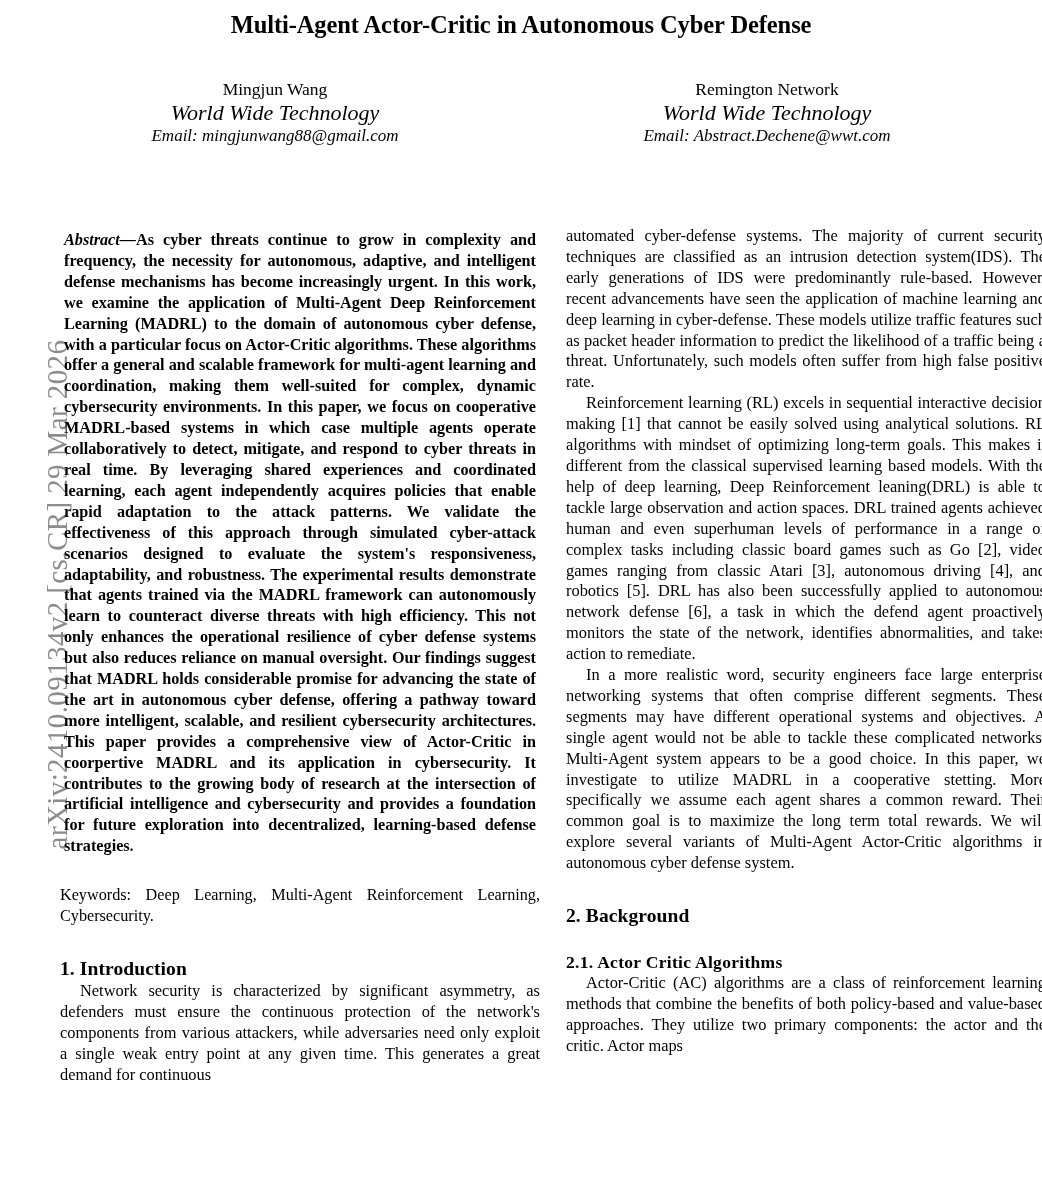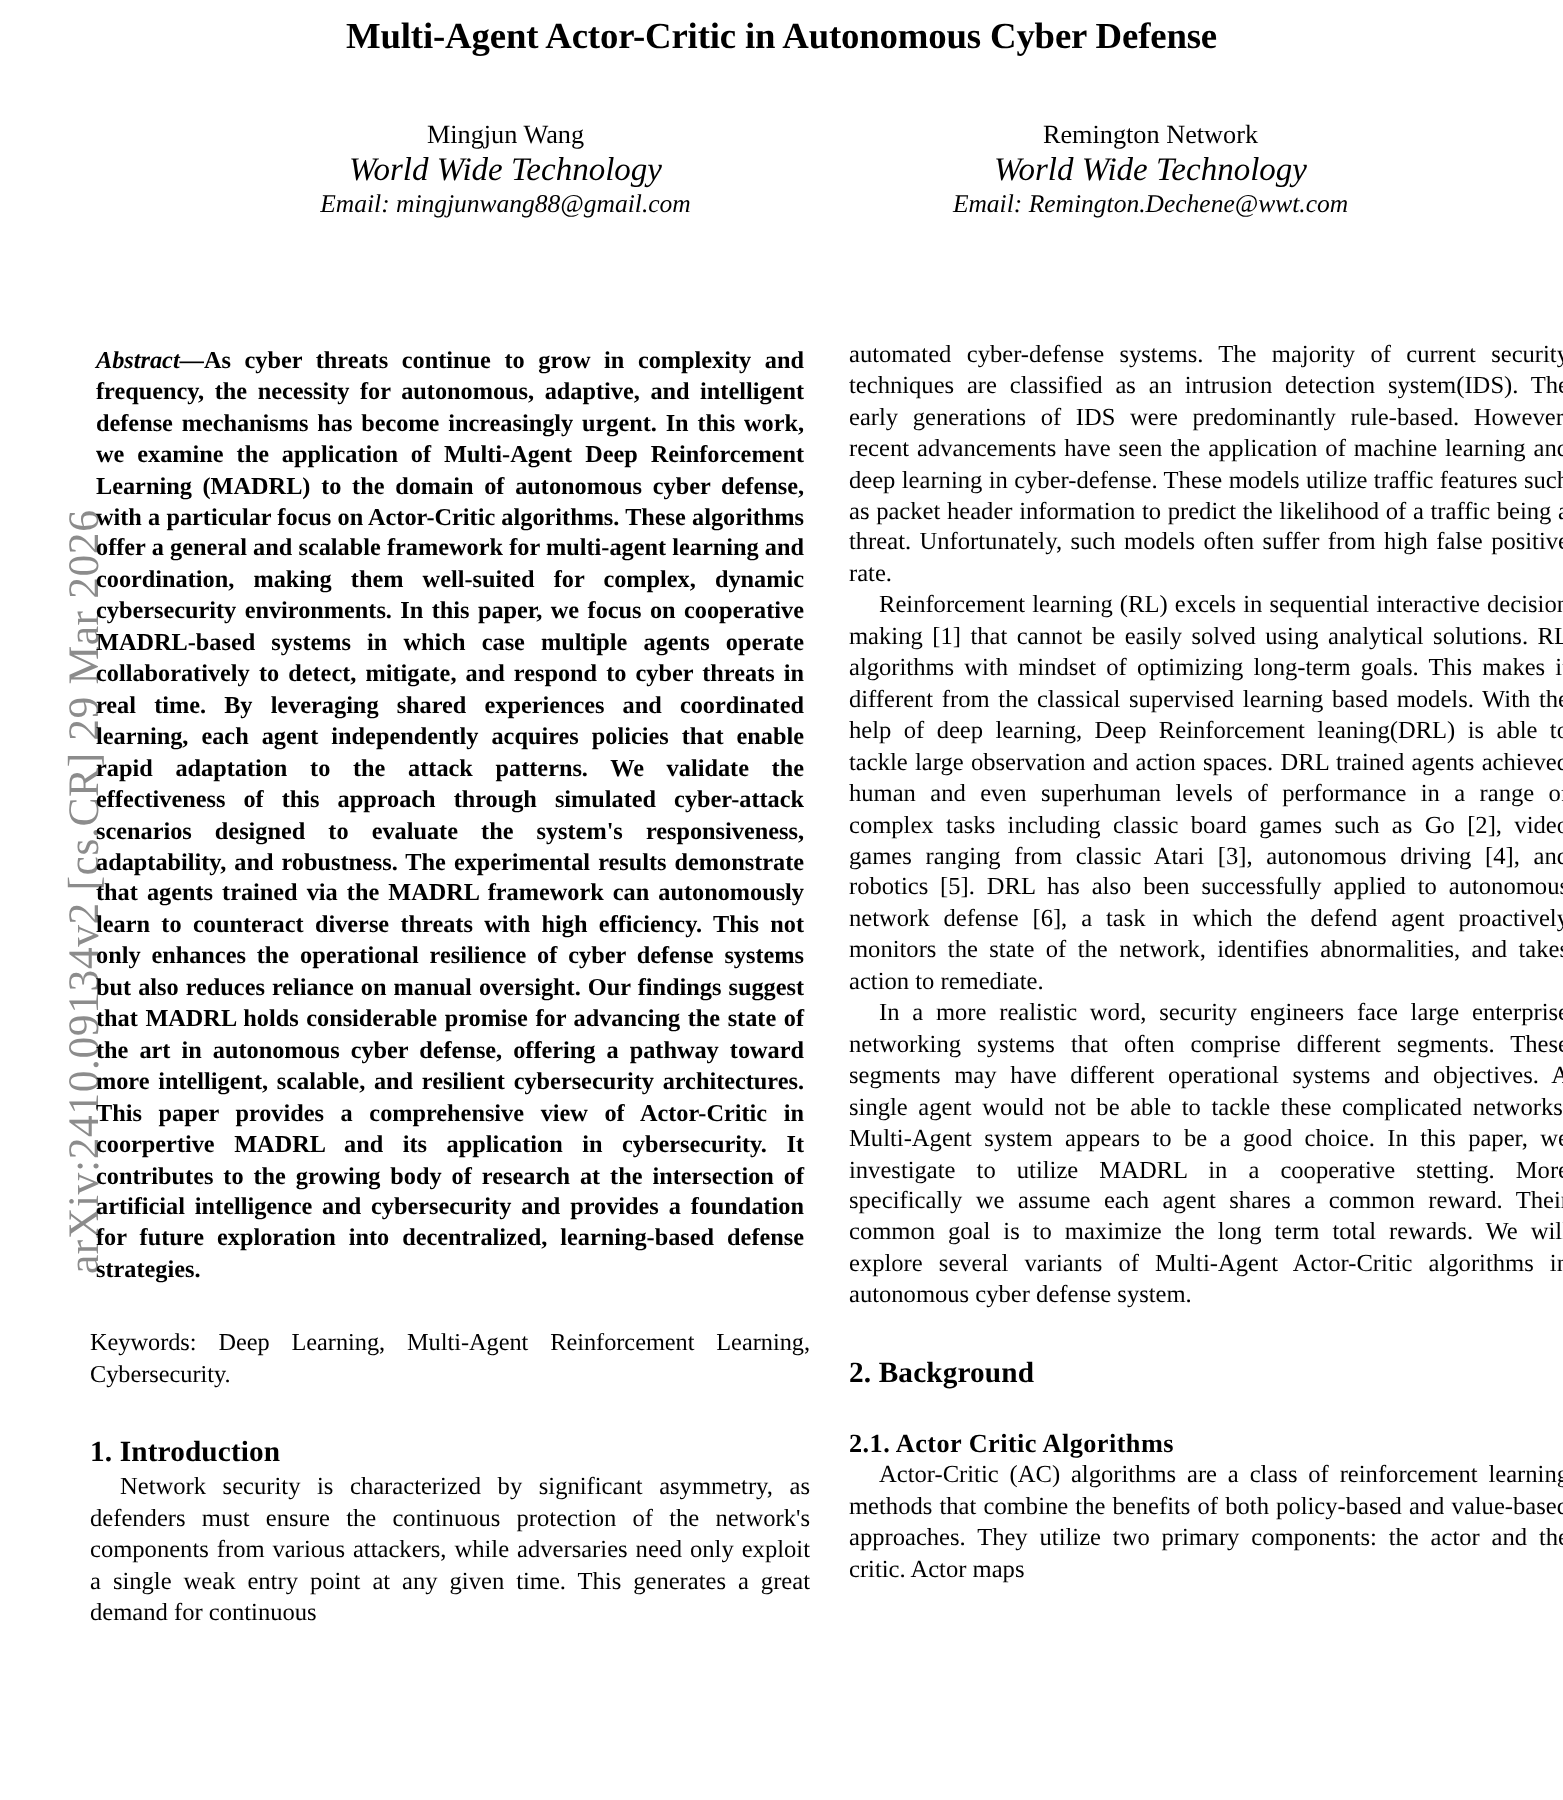--- a/index.html
+++ b/index.html
@@ -50,21 +50,21 @@
     line-height: 30px;
   }
 
   
   .authors-row {
     position: absolute;
     top: 78px;
     left: 60px;
     width: 922px;
     display: flex;
-    justify-content: flex-end;
+    justify-content: space-between;
   }
   .author-block {
     width: 430px;
     text-align: center;
     line-height: 23px;
   }
   .author-name {
     font-size: 17.5px;
     font-style: normal;
   }
@@ -155,21 +155,21 @@
 
   <div class="author-block">
     <div class="author-name">Mingjun Wang</div>
     <div class="author-affil">World Wide Technology</div>
     <div class="author-email">Email: mingjunwang88@gmail.com</div>
   </div>
 
   <div class="author-block">
     <div class="author-name">Remington Network</div>
     <div class="author-affil">World Wide Technology</div>
-    <div class="author-email">Email: Remington.Dechene@wwt.com</div>
+    <div class="author-email">Email: Abstract.Dechene@wwt.com</div>
   </div>
 
 </div>
 
 <div class="columns">
 
   <div class="col col-left">
 
     <p class="abstract"><span class="abstract-lead">Abstract—</span><span>As cyber threats continue to grow in complexity and frequency, the necessity for autonomous, adaptive, and intelligent defense mechanisms has become increasingly urgent. In this work, we examine the application of Multi-Agent Deep Reinforcement Learning (MADRL) to the domain of autonomous cyber defense, with a particular focus on Actor-Critic algorithms. These algorithms offer a general and scalable framework for multi-agent learning and coordination, making them well-suited for complex, dynamic cybersecurity environments. In this paper, we focus on cooperative MADRL-based systems in which case multiple agents operate collaboratively to detect, mitigate, and respond to cyber threats in real time. By leveraging shared experiences and coordinated learning, each agent independently acquires policies that enable rapid adaptation to the attack patterns. We validate the effectiveness of this approach through simulated cyber-attack scenarios designed to evaluate the system's responsiveness, adaptability, and robustness. The experimental results demonstrate that agents trained via the MADRL framework can autonomously learn to counteract diverse threats with high efficiency. This not only enhances the operational resilience of cyber defense systems but also reduces reliance on manual oversight. Our findings suggest that MADRL holds considerable promise for advancing the state of the art in autonomous cyber defense, offering a pathway toward more intelligent, scalable, and resilient cybersecurity architectures. This paper provides a comprehensive view of Actor-Critic in coorpertive MADRL and its application in cybersecurity. It contributes to the growing body of research at the intersection of artificial intelligence and cybersecurity and provides a foundation for future exploration into decentralized, learning-based defense strategies.</span></p>
 

